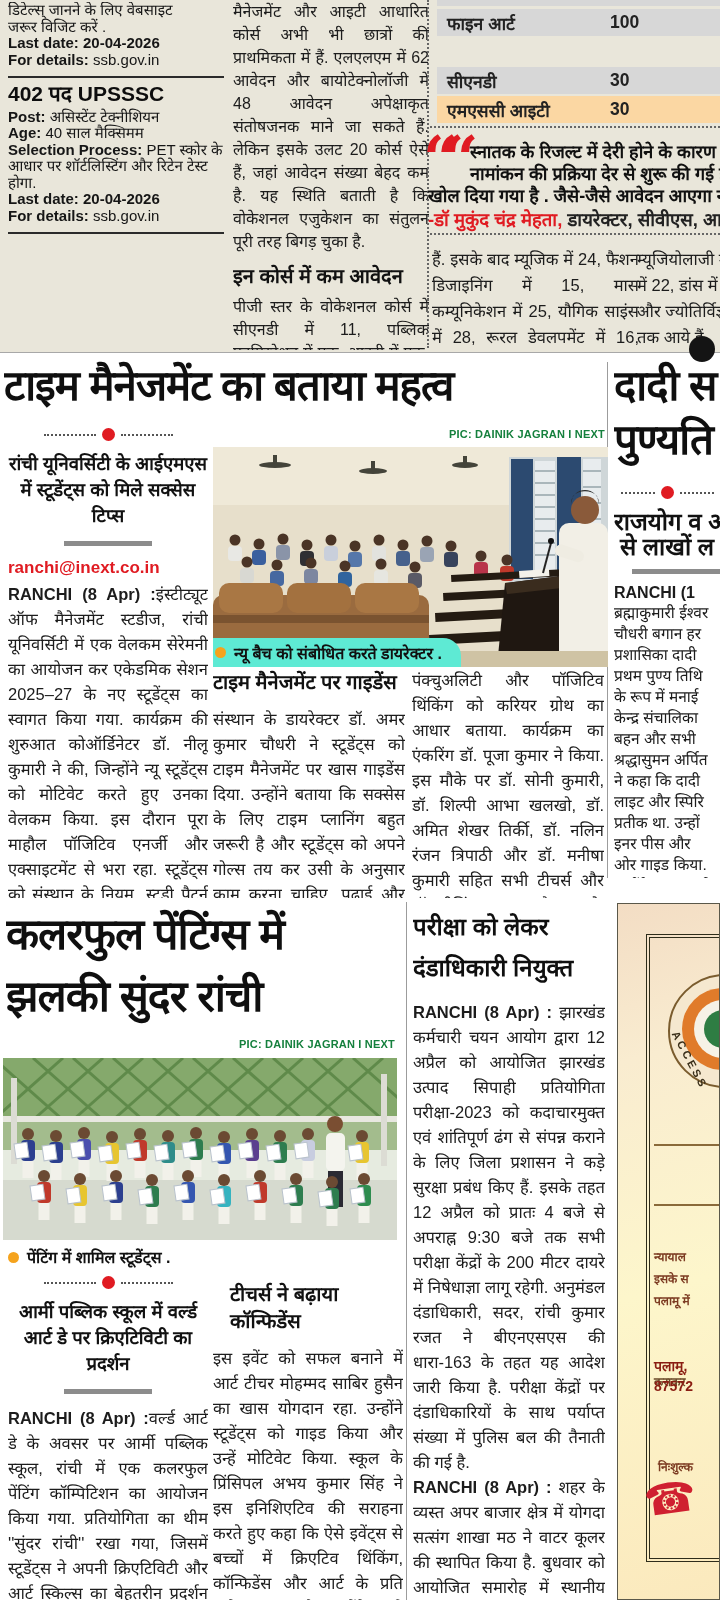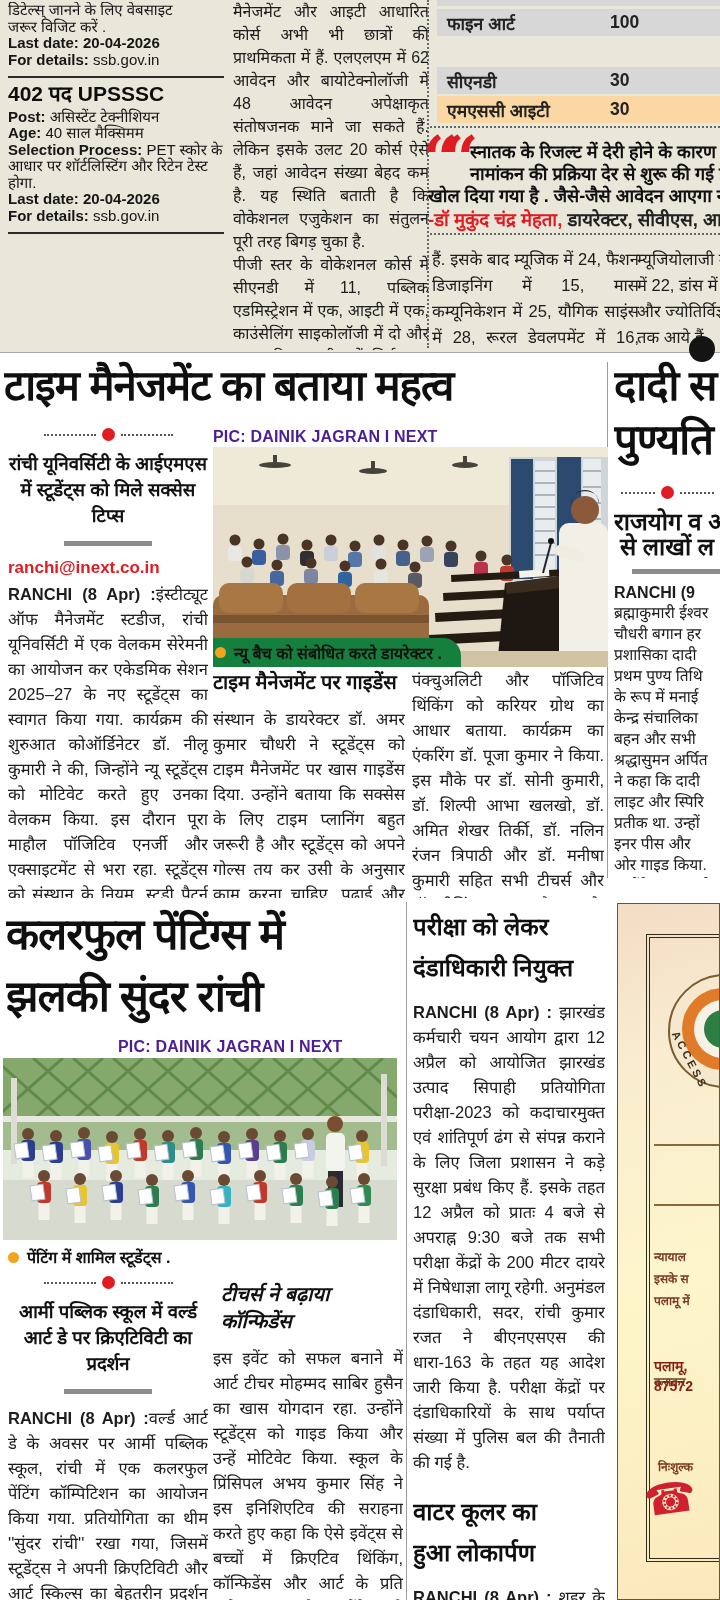--- a/index.html
+++ b/index.html
@@ -6,21 +6,21 @@
   #page{position:relative;width:720px;height:1600px;background:#fff;overflow:hidden;
         font-family:"Liberation Sans","DejaVu Sans",sans-serif;color:#1c1c1c;}
   .abs{position:absolute;}
   .col{position:absolute;overflow:hidden;}
   .body-text{font-size:16.5px;line-height:25px;text-align:justify;color:#1c1c1c;margin:0;}
   .dateline{font-weight:bold;}
   .subhead{font-weight:800;font-size:20px;margin:0;color:#111;}
   .standfirst{font-weight:700;font-size:18.5px;line-height:26px;text-align:center;color:#111;margin:0;}
   .big-headline{font-weight:800;font-size:42px;line-height:56px;color:#0f0f0f;letter-spacing:-1px;white-space:pre;overflow:hidden;}
   .med-headline{font-weight:800;font-size:24px;line-height:41px;color:#0f0f0f;white-space:pre;margin:0;overflow:hidden;}
-  .pic-credit{font-size:16px;font-weight:bold;color:#4c1d95;text-align:left;letter-spacing:.2px;}
+  .pic-credit{font-size:11px;font-weight:bold;color:#15803d;text-align:right;letter-spacing:.2px;}
   .ornament{display:flex;align-items:center;justify-content:center;margin:4px auto 10px;}
   .ornament .seg{width:52px;border-top:2px dotted #555;}
   .ornament .dot{width:13px;height:13px;border-radius:50%;background:#e01b22;margin:0 6px;}
   .graybar{width:88px;height:5px;background:#8c8c8c;margin:12px auto;}
   .email{color:#e01b22;font-weight:bold;font-size:17px;margin:0 0 4px;}
   .caption{display:flex;align-items:center;font-weight:700;font-size:16px;color:#111;}
   .caption .bullet{width:11px;height:11px;border-radius:50%;background:#f5a31d;margin:0 8px 0 2px;flex:none;}
   .trow{position:absolute;left:437px;width:283px;height:27px;display:flex;align-items:center;padding-left:10px;box-sizing:border-box;font-size:17.5px;font-weight:600;color:#222;}
   .trow .tval{position:absolute;left:173px;font-weight:600;}
   .dotted-v{position:absolute;border-left:2px dotted #666;width:0;}
@@ -53,20 +53,21 @@
     <div><span class="lbl">Post:</span> <span>असिस्टेंट टेक्नीशियन</span></div>
     <div><span class="lbl">Age:</span> <span>40 साल मैक्सिमम</span></div>
     <div><span class="lbl">Selection Process:</span> <span>PET स्कोर के आधार पर शॉर्टलिस्टिंग और रिटेन टेस्ट होगा.</span></div>
     <div><span class="lbl">Last date:</span> <span class="lbl">20-04-2026</span></div>
     <div><span class="lbl">For details:</span> <span>ssb.gov.in</span></div>
     <div class="rule"></div>
   </div>
 
   <div class="col" style="left:233px;top:0;width:196px;height:350px;">
     <p class="body-text" style="font-size:16px;line-height:23px;">मैनेजमेंट और आइटी आधारित कोर्स अभी भी छात्रों की प्राथमिकता में हैं. एलएलएम में 62 आवेदन और बायोटेक्नोलॉजी में 48 आवेदन अपेक्षाकृत संतोषजनक माने जा सकते हैं. लेकिन इसके उलट 20 कोर्स ऐसे हैं, जहां आवेदन संख्या बेहद कम है. यह स्थिति बताती है कि वोकेशनल एजुकेशन का संतुलन पूरी तरह बिगड़ चुका है.</p>
+    <h4 class="subhead" style="margin:9px 0 6px;">इन कोर्स में कम आवेदन</h4>
     <p class="body-text" style="font-size:16px;line-height:23px;">पीजी स्तर के वोकेशनल कोर्स में सीएनडी में 11, पब्लिक एडमिस्ट्रेशन में एक, आइटी में एक, काउंसेलिंग साइकोलॉजी में दो और एग्यूक्यूटिव एमबीए में सिर्फ चार आवेदन आये</p>
   </div>
 
   <div class="dotted-v" style="left:427px;top:0;height:348px;"></div>
 
   <div class="abs" style="left:437px;top:0;width:283px;height:6px;background:#d7d7d7;"></div>
   <div class="trow" style="top:9px;background:#d7d7d7;">
     <span class="tname">फाइन आर्ट</span>
     <span class="tval">100</span>
   </div>
@@ -204,21 +205,21 @@
         <rect x="0" y="148" width="216" height="72" rx="10" fill="#9a6b3f"></rect>
         <rect x="6" y="136" width="64" height="30" rx="10" fill="#a97744"></rect>
         <rect x="74" y="136" width="64" height="30" rx="10" fill="#a3713f"></rect>
         <rect x="142" y="136" width="64" height="30" rx="10" fill="#a97744"></rect>
         <rect x="0" y="168" width="216" height="8" fill="#7a5330"></rect>
       </g>
       <rect x="216" y="204" width="179" height="16" fill="#cfc3a4"></rect>
     </svg>
   </div>
 
-  <div class="abs" style="left:213px;top:638px;width:248px;height:29px;background:#15803d;border-top-right-radius:18px;display:flex;">
+  <div class="abs" style="left:213px;top:638px;width:248px;height:29px;background:#5eead4;border-top-right-radius:18px;display:flex;">
     <div class="caption">
         <span class="bullet"></span>
         <span>न्यू बैच को संबोधित करते डायरेक्टर .</span>
       </div>
   </div>
 
   <div class="col" style="left:213px;top:668px;width:192px;height:230px;">
     <h4 class="subhead" style="margin:0 0 12px;">टाइम मैनेजमेंट पर गाइडेंस</h4>
     <p class="body-text">संस्थान के डायरेक्टर डॉ. अमर कुमार चौधरी ने स्टूडेंट्स को टाइम मैनेजमेंट पर खास गाइडेंस दिया. उन्होंने बताया कि सक्सेस के लिए टाइम प्लानिंग बहुत जरूरी है और स्टूडेंट्स को अपने गोल्स तय कर उसी के अनुसार काम करना चाहिए, पढ़ाई और अन्य एक्टिविटीज के बीच बैलेंस बनाना जरूरी है. उन्होंने डिसिप्लिन,</p>
   </div>
@@ -229,21 +230,21 @@
   <div class="col" style="left:614px;top:412px;width:106px;height:466px;">
     <div class="big-headline" style="width:106px;">पुण्यति</div>
     <div class="ornament" style="margin-top:18px;">
         <span class="seg" style="width:34px;"></span>
         <span class="dot"></span>
         <span class="seg" style="width:34px;"></span>
       </div>
     <div class="standfirst pre" style="text-align:center;font-size:24px;line-height:25px;">राजयोग व अ
 से लाखों ल</div>
     <div class="graybar" style="margin:10px 0 10px 18px;"></div>
-    <div class="dateline" style="font-size:16px;">RANCHI (9</div>
+    <div class="dateline" style="font-size:16px;">RANCHI (1</div>
     <div class="pre" style="font-size:15.5px;line-height:21px;">ब्रह्माकुमारी ईश्वर
 चौधरी बगान हर
 प्रशासिका दादी
 प्रथम पुण्य तिथि
 के रूप में मनाई
 केन्द्र संचालिका
 बहन और सभी
 श्रद्धासुमन अर्पित
 ने कहा कि दादी
 लाइट और स्पिरि
@@ -340,32 +341,30 @@
         <span class="seg"></span>
         <span class="dot"></span>
         <span class="seg"></span>
       </div>
     <p class="standfirst">आर्मी पब्लिक स्कूल में वर्ल्ड आर्ट डे पर क्रिएटिविटी का प्रदर्शन</p>
     <div class="graybar"></div>
     <p class="body-text"><span class="dateline">RANCHI (8 Apr) :</span><span>वर्ल्ड आर्ट डे के अवसर पर आर्मी पब्लिक स्कूल, रांची में एक कलरफुल पेंटिंग कॉम्पिटिशन का आयोजन किया गया. प्रतियोगिता का थीम ''सुंदर रांची'' रखा गया, जिसमें स्टूडेंट्स ने अपनी क्रिएटिविटी और आर्ट स्किल्स का बेहतरीन प्रदर्शन किया. बच्चों ने अपनी पेंटिंग्स में रांची की नेचुरल ब्यूटी, हरियाली, वाटरफॉल और कल्चरल हेरिटेज को लेकर आकर्षक तरीके से</span></p>
   </div>
 
   <div class="col" style="left:213px;top:1268px;width:190px;height:332px;">
-    <h4 class="subhead" style="margin:12px 8px 12px;font-style:italic;">टीचर्स ने बढ़ाया कॉन्फिडेंस</h4>
+    <h4 class="subhead" style="margin:12px 17px 12px;">टीचर्स ने बढ़ाया कॉन्फिडेंस</h4>
     <p class="body-text">इस इवेंट को सफल बनाने में आर्ट टीचर मोहम्मद साबिर हुसैन का खास योगदान रहा. उन्होंने स्टूडेंट्स को गाइड किया और उन्हें मोटिवेट किया. स्कूल के प्रिंसिपल अभय कुमार सिंह ने इस इनिशिएटिव की सराहना करते हुए कहा कि ऐसे इवेंट्स से बच्चों में क्रिएटिव थिंकिंग, कॉन्फिडेंस और आर्ट के प्रति इंटरेस्ट बढ़ता है. उन्होंने सभी पार्टिसिपेंट्स को उनके शानदार परफॉर्मेंस के लिए बधाई दी और भविष्य में भी ऐसे एक्टिविटीज में</p>
   </div>
 
   <div class="hair-v" style="left:406px;top:902px;height:698px;"></div>
 
   <div class="col" style="left:413px;top:906px;width:192px;height:694px;">
     <h2 class="med-headline" style="margin-bottom:12px;">परीक्षा को लेकर
 दंडाधिकारी नियुक्त</h2>
     <p class="body-text"><span class="dateline">RANCHI (8 Apr) : </span><span>झारखंड कर्मचारी चयन आयोग द्वारा 12 अप्रैल को आयोजित झारखंड उत्पाद सिपाही प्रतियोगिता परीक्षा-2023 को कदाचारमुक्त एवं शांतिपूर्ण ढंग से संपन्न कराने के लिए जिला प्रशासन ने कड़े सुरक्षा प्रबंध किए हैं. इसके तहत 12 अप्रैल को प्रातः 4 बजे से अपराह्न 9:30 बजे तक सभी परीक्षा केंद्रों के 200 मीटर दायरे में निषेधाज्ञा लागू रहेगी. अनुमंडल दंडाधिकारी, सदर, रांची कुमार रजत ने बीएनएसएस की धारा-163 के तहत यह आदेश जारी किया है. परीक्षा केंद्रों पर दंडाधिकारियों के साथ पर्याप्त संख्या में पुलिस बल की तैनाती की गई है.</span></p>
-    <h2 class="med-headline" style="margin:16px 0 12px;">वाटर कूलर का
-हुआ लोकार्पण</h2>
     <p class="body-text"><span class="dateline">RANCHI (8 Apr) : </span><span>शहर के व्यस्त अपर बाजार क्षेत्र में योगदा सत्संग शाखा मठ ने वाटर कूलर की स्थापित किया है. बुधवार को आयोजित समारोह में स्थानीय लोगों को इसे समर्पित किया गया. मुख्य अतिथि डीआइजी कार्थिक थे. इससे प्रतिदिन लगभग दो से तीन हजार लोगों को ठंडा पेयजल मिलेगा.</span></p>
   </div>
 
   <div class="col" style="left:617px;top:903px;width:103px;height:697px;border:1px solid #5a584a;box-sizing:border-box;background:linear-gradient(165deg,#f3ddc4 0%,#f9ecd0 22%,#fdf6cb 55%,#fbe9bd 100%);">
     <div class="abs" style="left:28px;top:30px;width:140px;height:620px;border:4px double #2e2c1a;"></div>
     <div class="abs" style="left:50px;top:70px;width:110px;height:110px;border-radius:50%;background:#f5e8cf;border:2px solid #7a5c2e;">
       <div class="abs" style="left:12px;top:12px;width:82px;height:82px;border-radius:50%;background:#e07b2a;"></div>
       <div class="abs" style="left:24px;top:24px;width:58px;height:58px;border-radius:50%;background:#f6f2e6;"></div>
       <div class="abs" style="left:34px;top:34px;width:38px;height:38px;border-radius:50%;background:#2e7d43;"></div>
     </div>

